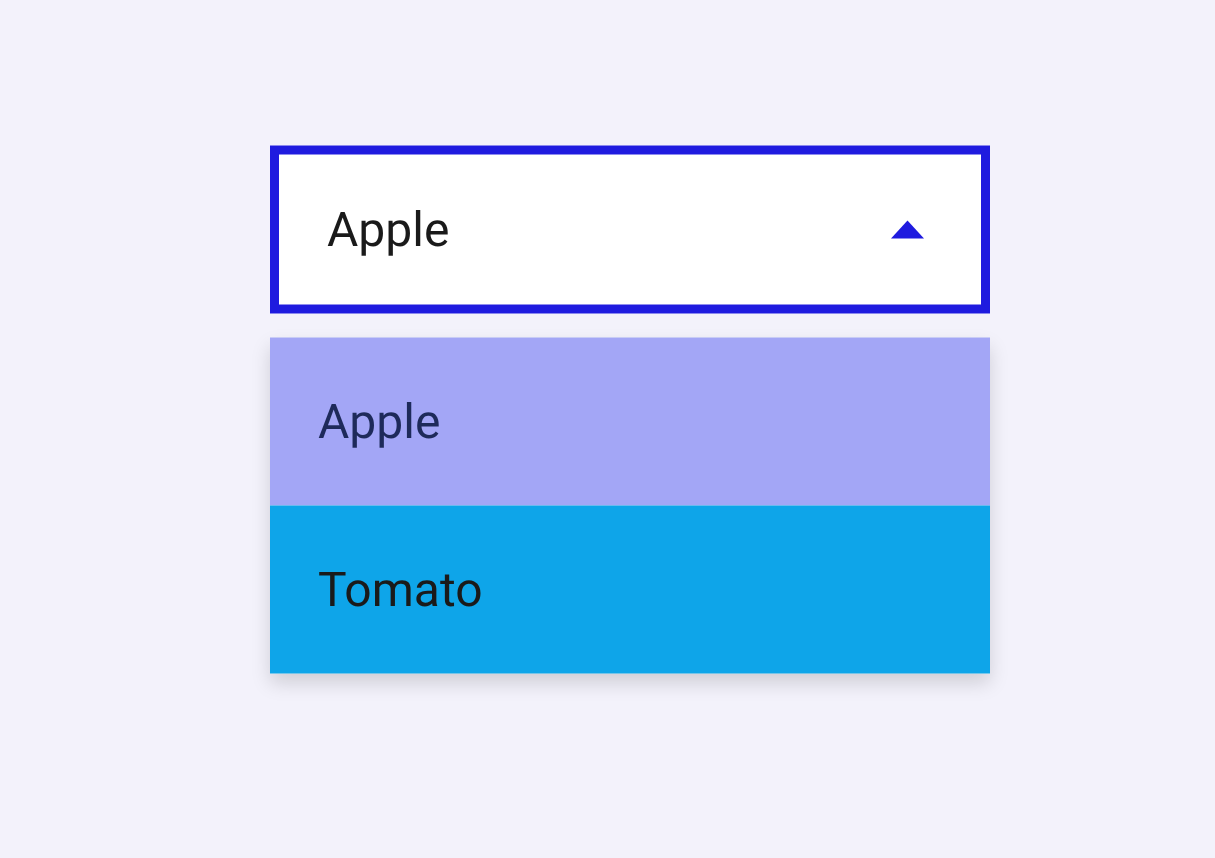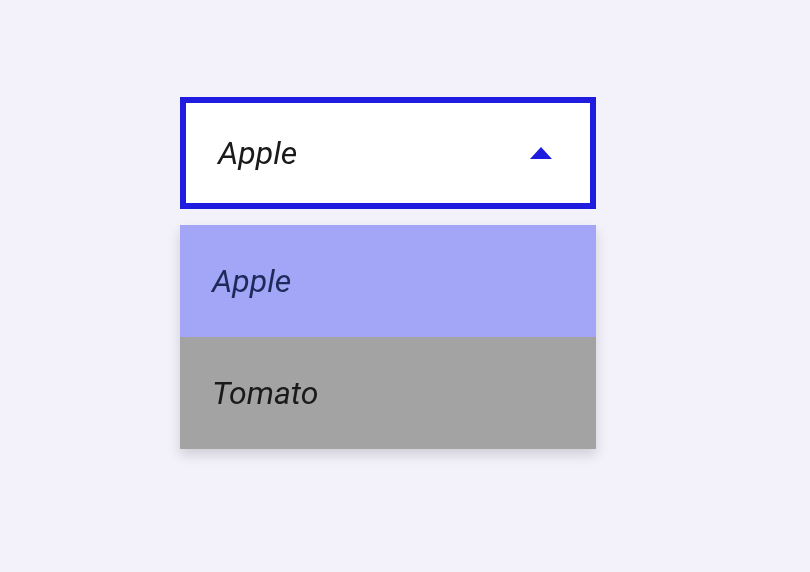--- a/index.html
+++ b/index.html
@@ -11,22 +11,21 @@
       width: 810px;
       height: 572px;
       background: #f3f2fb;
       font-family: -apple-system, BlinkMacSystemFont, "Segoe UI", Roboto, Helvetica, Arial, sans-serif;
       position: relative;
     }
     .dropdown-container {
       position: absolute;
       left: 180px;
       top: 97px;
-      width: 416px;
-      font-style: italic;
+      width: 480px;
     }
     .dropdown-trigger {
       width: 100%;
       height: 112px;
       background: #ffffff;
       border: 6px solid #1f1bdf;
       display: flex;
       align-items: center;
       justify-content: space-between;
       padding: 0 32px 0 32px;
@@ -58,21 +57,21 @@
       padding: 0 32px;
       font-size: 32px;
       font-weight: 400;
       cursor: pointer;
     }
     .dropdown-option.highlighted {
       background: #a3a6f6;
       color: #1e2a5a;
     }
     .dropdown-option.normal {
-      background: #a3a3a3;
+      background: #0ea5e9;
       color: #1a1a1a;
     }
   </style>
 </head>
 <body>
 
 <div class="dropdown-container">
   <div class="dropdown-trigger">
     <span class="dropdown-selected">Apple</span>
     <span class="caret-up"></span>

